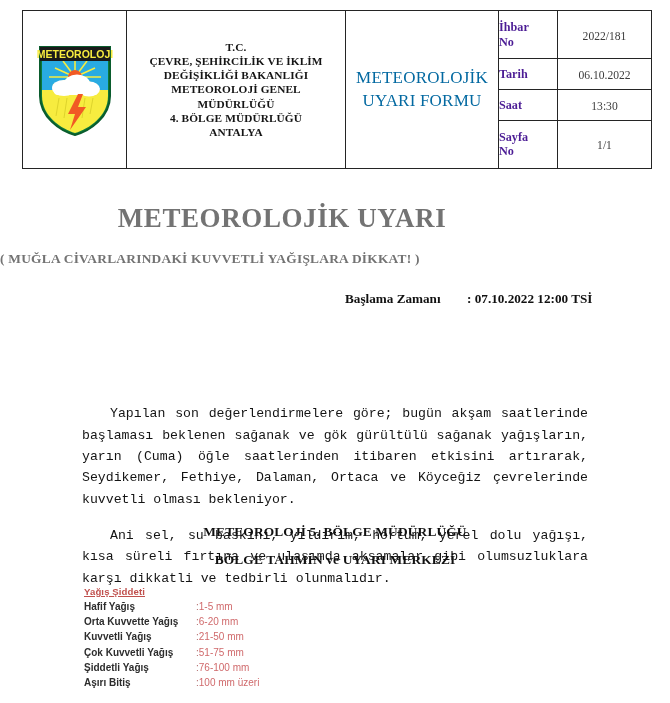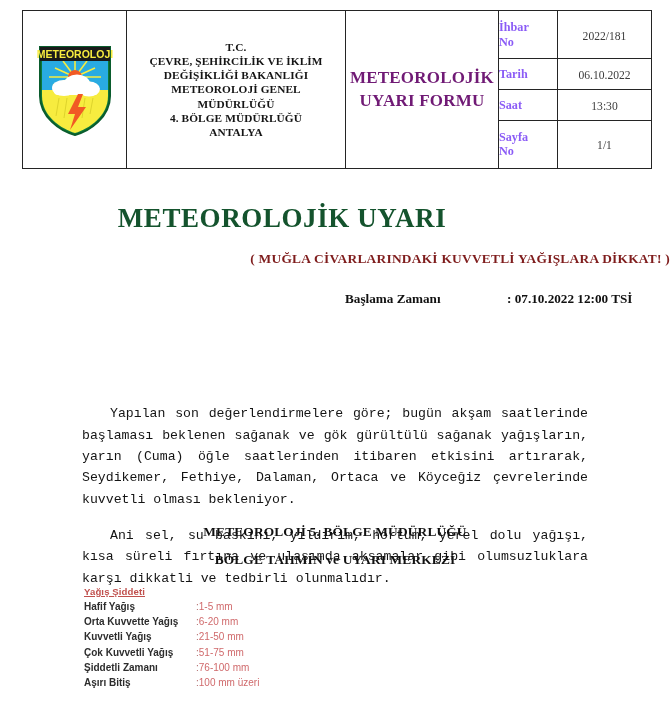--- a/index.html
+++ b/index.html
@@ -43,33 +43,33 @@
     font-weight: bold;
     font-size: 11.3px;
     line-height: 1.26;
     letter-spacing: 0.1px;
     color: #151515;
   }
   .ministry-text .tc { font-size: 11.3px; }
 
   .form-title {
     font-family: "Liberation Serif", serif;
-    font-weight: bold;
+    font-weight: normal;
     font-size: 17px;
     line-height: 1.3;
     letter-spacing: 0.2px;
-    color: #701a75;
+    color: #0369a1;
   }
 
   .meta-key {
     font-family: "Liberation Serif", serif;
     font-weight: bold;
     font-size: 12.2px;
     line-height: 1.18;
-    color: #8b5cf6;
+    color: #4c1d95;
   }
   .meta-val {
     font-family: "Liberation Serif", serif;
     font-size: 11.6px;
     color: #3c3c3c;
   }
 
   
   .logo-wrap {
     width: 76px;
@@ -83,47 +83,47 @@
   .main-title {
     position: absolute;
     left: 0;
     top: 203px;
     width: 564px;
     text-align: center;
     font-family: "Liberation Serif", serif;
     font-weight: bold;
     font-size: 27px;
     letter-spacing: 0.6px;
-    color: #14532d;
+    color: #737373;
   }
   .sub-title {
     position: absolute;
     left: 0;
     top: 251px;
     width: 670px;
-    text-align: right;
+    text-align: left;
     font-family: "Liberation Serif", serif;
     font-weight: bold;
     font-size: 13.4px;
     letter-spacing: 0.25px;
-    color: #7f1d1d;
+    color: #737373;
   }
 
   
   .times {
     position: absolute;
     left: 345px;
     top: 289px;
     font-family: "Liberation Serif", serif;
     font-weight: bold;
     font-size: 13.2px;
     line-height: 1.45;
     color: #111111;
   }
-  .times .row { display: flex; gap: 40px; }
+  .times .row { display: flex; }
   .times .lbl { width: 122px; }
   .times .val { white-space: pre; }
 
   
   .para {
     position: absolute;
     width: 506px;
     left: 82px;
     font-family: Liberation Mono, monospace;
     font-size: 13.2px;
@@ -345,21 +345,21 @@
       <td class="lg-label">Kuvvetli Yağış</td>
       <td class="lg-colon">:</td>
       <td class="lg-value">21-50 mm</td>
     </tr>
     <tr>
       <td class="lg-label">Çok Kuvvetli Yağış</td>
       <td class="lg-colon">:</td>
       <td class="lg-value">51-75 mm</td>
     </tr>
     <tr>
-      <td class="lg-label">Şiddetli Zamanı</td>
+      <td class="lg-label">Şiddetli Yağış</td>
       <td class="lg-colon">:</td>
       <td class="lg-value">76-100 mm</td>
     </tr>
     <tr>
       <td class="lg-label">Aşırı Bitiş</td>
       <td class="lg-colon">:</td>
       <td class="lg-value">100 mm üzeri</td>
     </tr>
   </tbody>
     </table>

